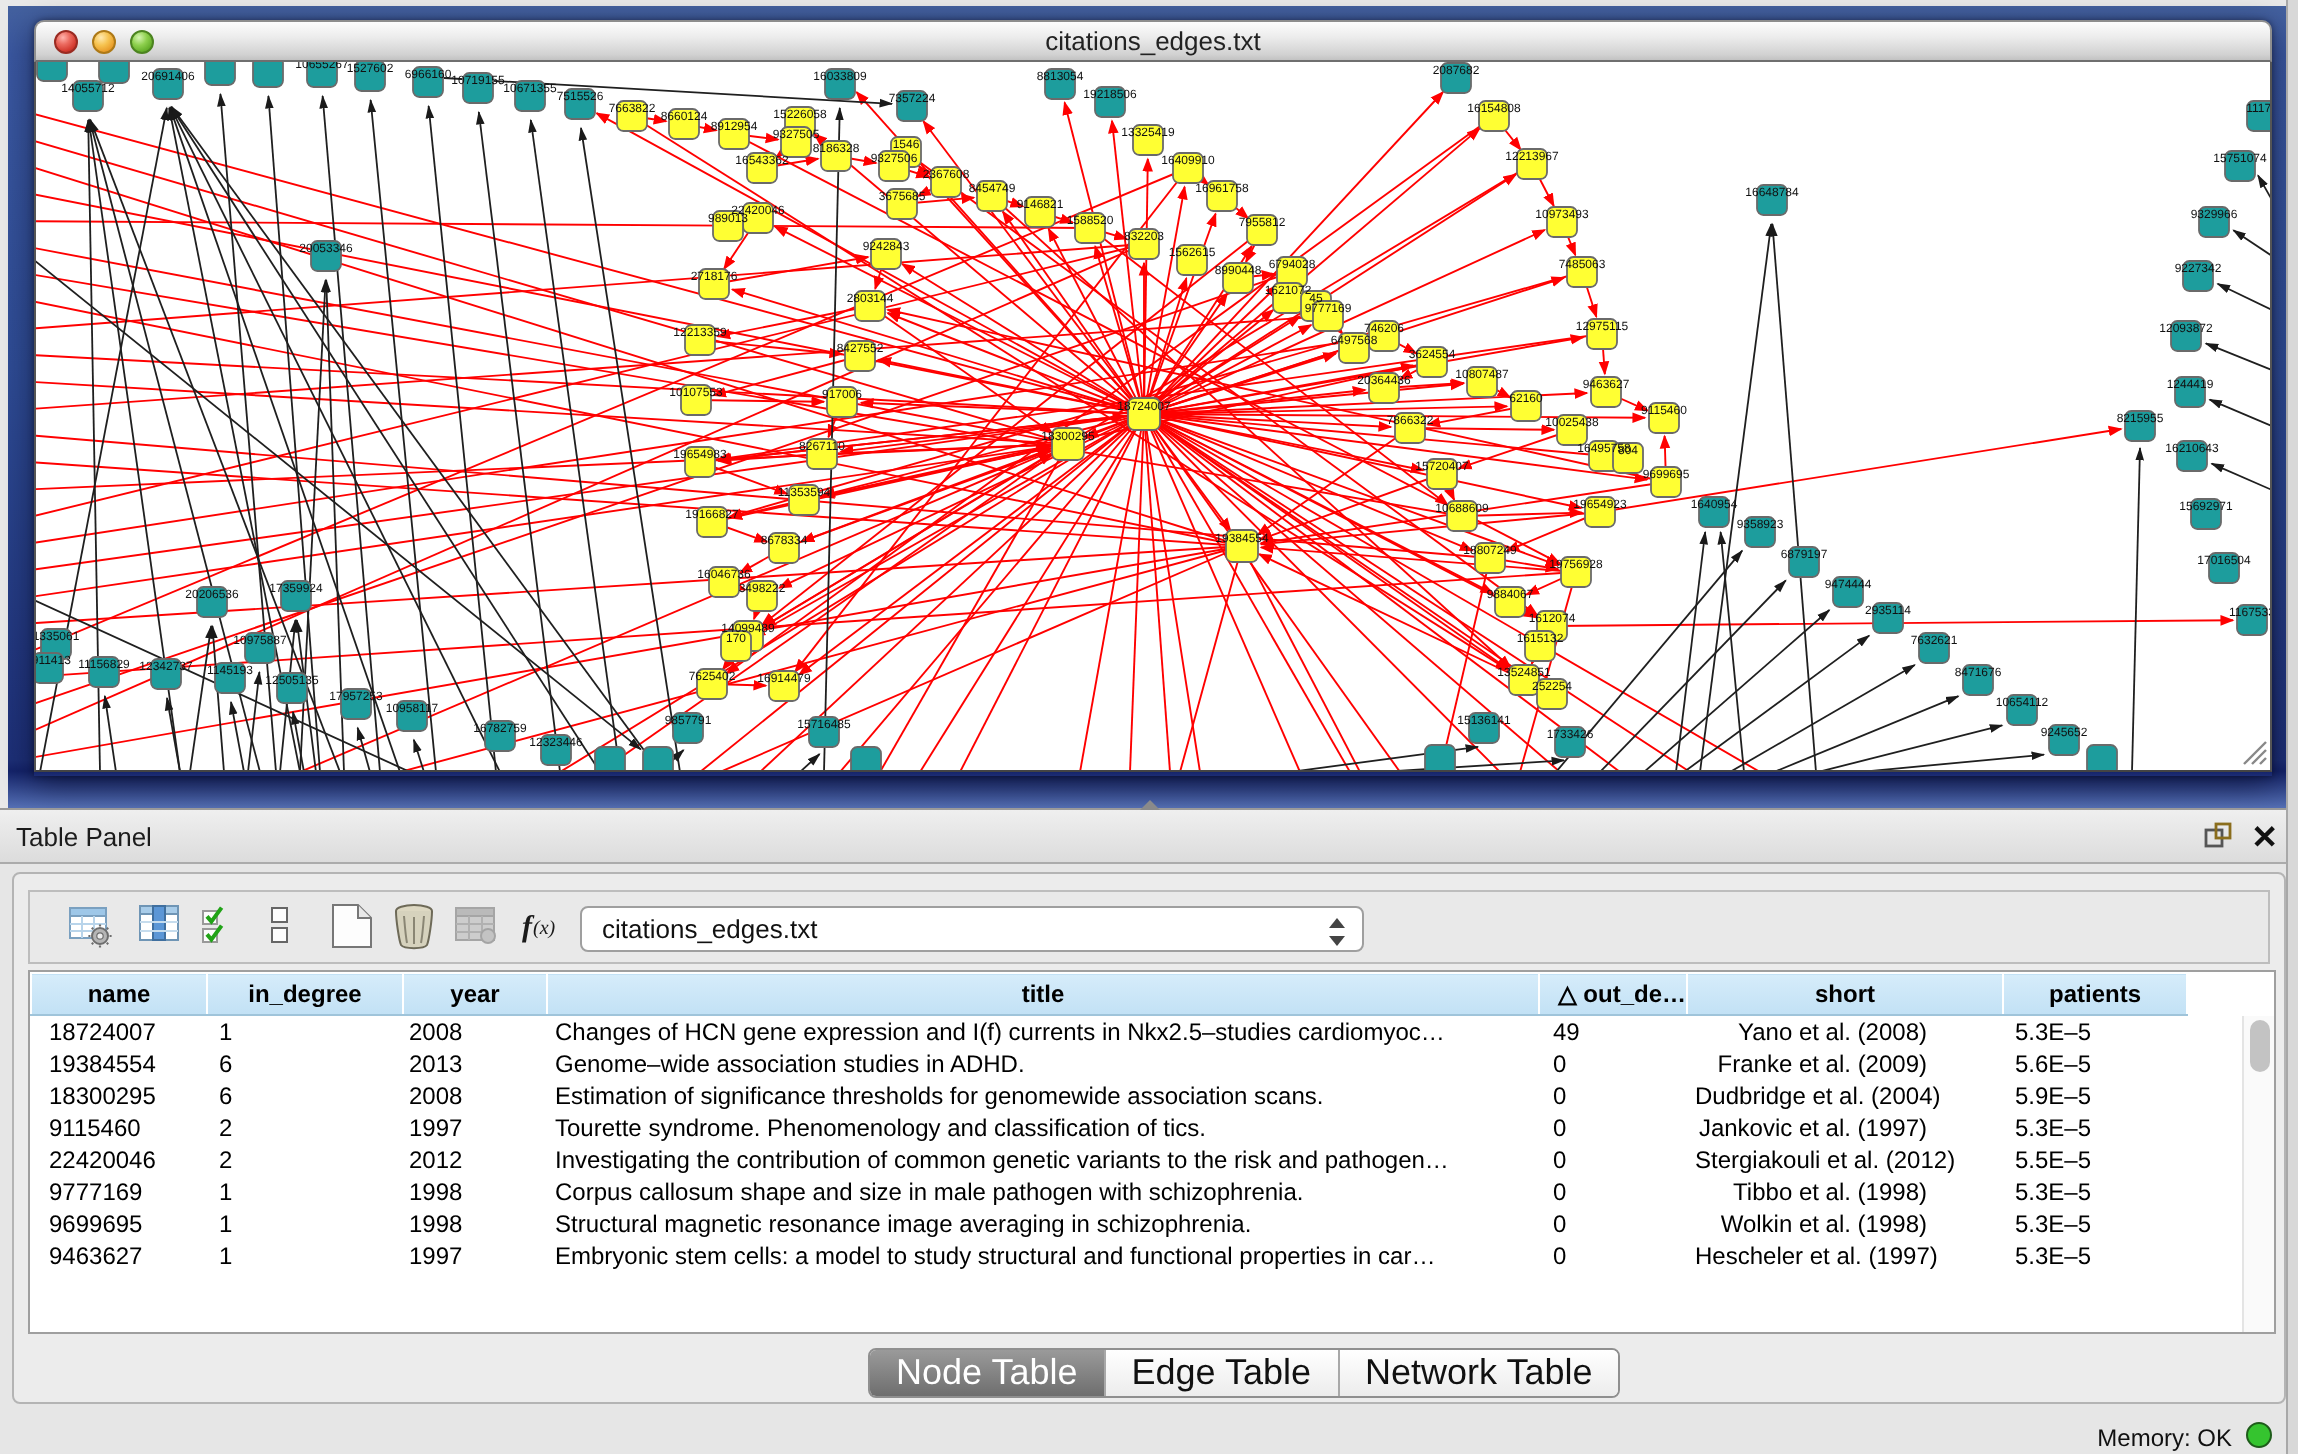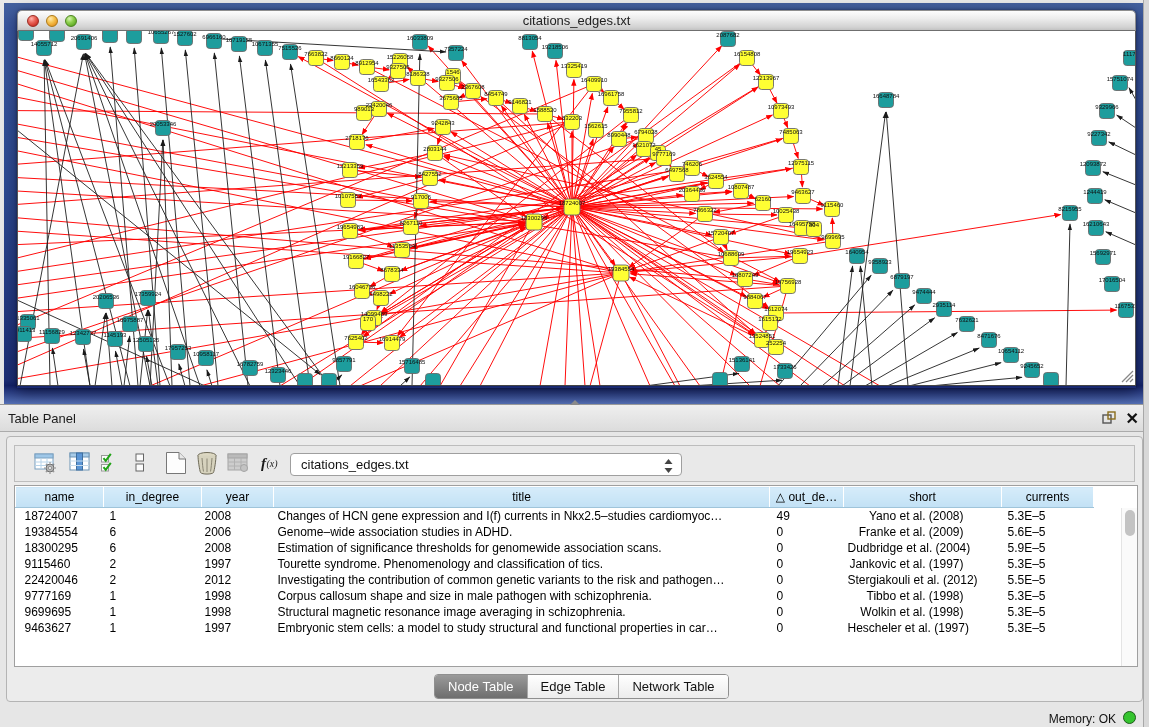--- a/index.html
+++ b/index.html
@@ -32,27 +32,27 @@
 #combo .ar{position:absolute;right:8px;top:4px}
 #tblwrap{position:absolute;left:7px;top:48px;width:1124px;height:182px;background:#fff;border:1px solid #9f9f9f;overflow:hidden}
 table{border-collapse:collapse;table-layout:fixed;width:1078px;font-size:12px;color:#000}
 td.c{text-align:right;padding-right:38px}
 tr td:first-child{padding-left:9px}
 tr td:nth-child(2){padding-left:6px}
 tr td:nth-child(3){padding-left:3px}
 tr td:nth-child(5){padding-left:7px}
 tr td:nth-child(7){padding-left:6px}
 th{background:linear-gradient(180deg,#d6ecfa,#c2e1f5);border:1px solid #ffffff;border-bottom:1px solid #9fc4da;
- font-weight:normal;font-size:12px;height:21px;overflow:hidden;white-space:nowrap}
+ font-weight:bold;font-size:12px;height:21px;overflow:hidden;white-space:nowrap}
 td{height:16px;padding:0 2px 0 4px;overflow:hidden;white-space:nowrap}
 #vsb{position:absolute;left:1106px;top:22px;width:16px;height:158px;background:#fafafa;border-left:1px solid #e4e4e4}
 #vsb .thumb{position:absolute;left:3px;top:2px;width:10px;height:26px;border-radius:5px;background:#c3c3c3}
 
 #tabs{position:absolute;left:427px;top:237px;height:25px;display:flex;border:1px solid #8f8f8f;border-radius:4px;overflow:hidden;background:#fff}
-#tabs .tab{font-size:13px;color:#111;line-height:23px;padding:0 13px;background:linear-gradient(180deg,#ffffff,#ececec);border-left:1px solid #a8a8a8}
+#tabs .tab{font-size:18px;color:#111;line-height:23px;padding:0 13px;background:linear-gradient(180deg,#ffffff,#ececec);border-left:1px solid #a8a8a8}
 #tabs .tab:first-child{border-left:none}
 #tabs .sel{background:linear-gradient(180deg,#9a9a9a,#6e6e6e);color:#fff}
 #mem{position:absolute;right:33px;top:307px;font-size:12px;color:#111}
 #memdot{position:absolute;right:13px;top:306px;width:13px;height:13px;border-radius:50%;background:#35c42f;border:1.5px solid #1e5c1a}
 #rstrip{position:absolute;right:0px;top:0;width:6px;height:727px;background:#d8d8d8;border-left:1px solid #a8a8a8}
 #grip{position:absolute;left:570px;top:-5px;width:0;height:0;border-left:5px solid transparent;border-right:5px solid transparent;border-bottom:5px solid #8a8a8a}
 </style></head>
 <body>
 <div id="stage">
  <div id="desktop">
@@ -696,39 +696,39 @@
               <col style="width:74px">
               <col style="width:158px">
               <col style="width:92px">
             </colgroup>
      <thead>
               <tr>
                 <th>name</th>
                 <th>in_degree</th>
                 <th>year</th>
                 <th>title</th>
-                <th style="text-align:center">△ out_de…</th>
+                <th style="text-align:right">△ out_de…</th>
                 <th>short</th>
-                <th>currents</th>
+                <th>patients</th>
               </tr>
             </thead>
      <tbody>
       <tr>
                 <td>18724007</td>
                 <td>1</td>
                 <td>2008</td>
                 <td>Changes of HCN gene expression and I(f) currents in Nkx2.5–studies cardiomyoc…</td>
                 <td>49</td>
                 <td class="c">Yano et al. (2008)</td>
                 <td>5.3E–5</td>
               </tr>
       <tr>
                 <td>19384554</td>
                 <td>6</td>
-                <td>2006</td>
+                <td>2013</td>
                 <td>Genome–wide association studies in ADHD.</td>
                 <td>0</td>
                 <td class="c">Franke et al. (2009)</td>
                 <td>5.6E–5</td>
               </tr>
       <tr>
                 <td>18300295</td>
                 <td>6</td>
                 <td>2008</td>
                 <td>Estimation of significance thresholds for genomewide association scans.</td>

